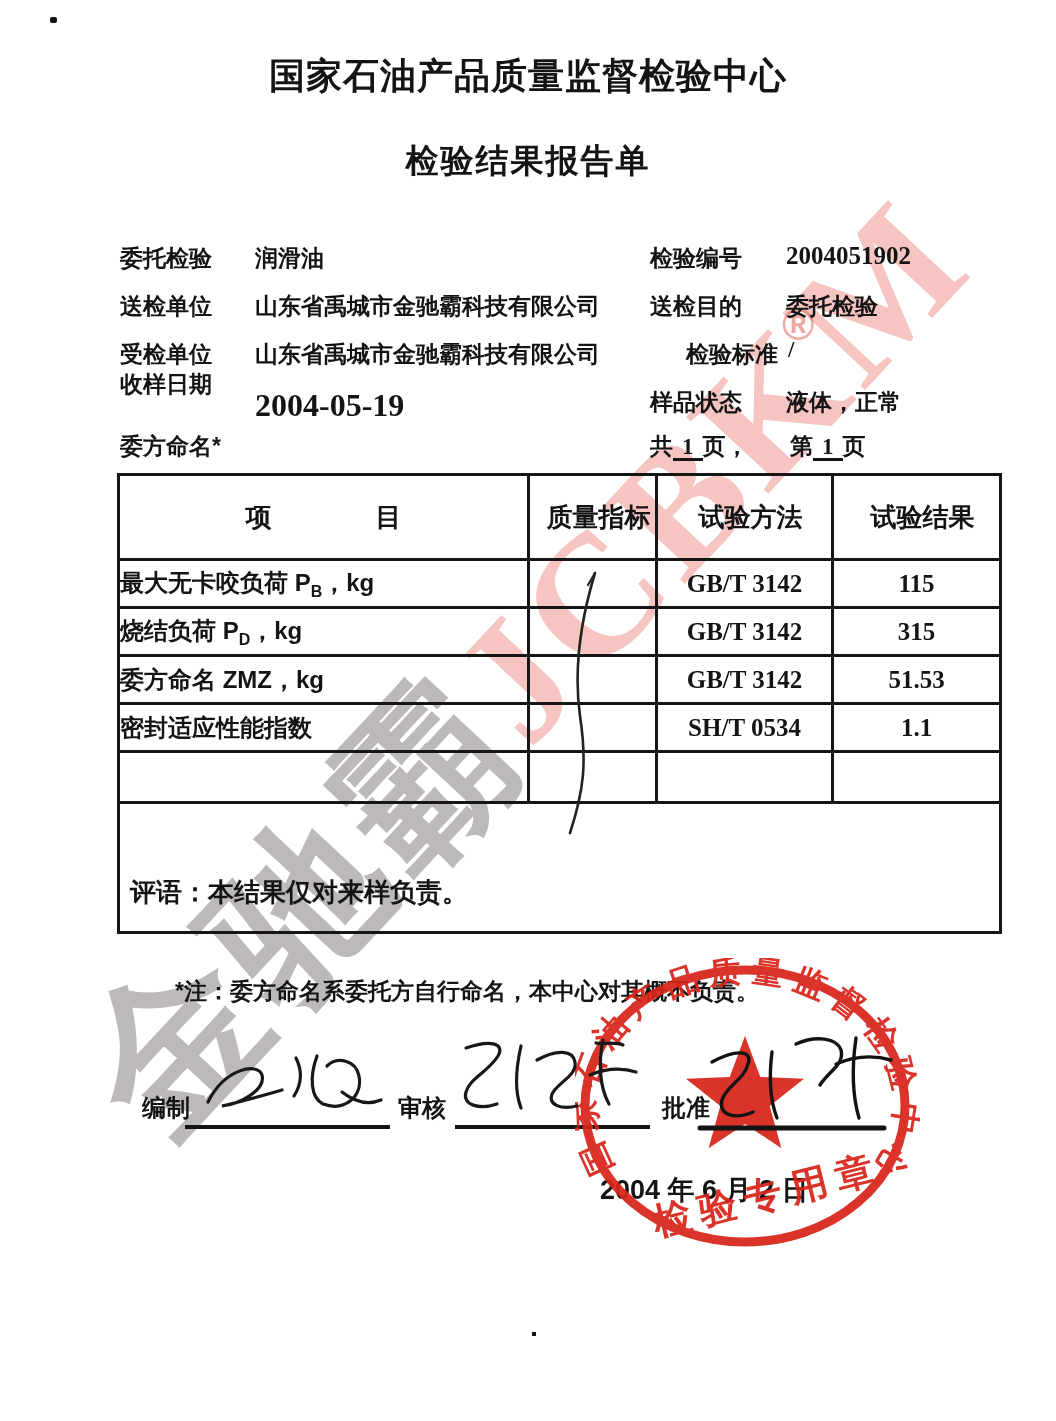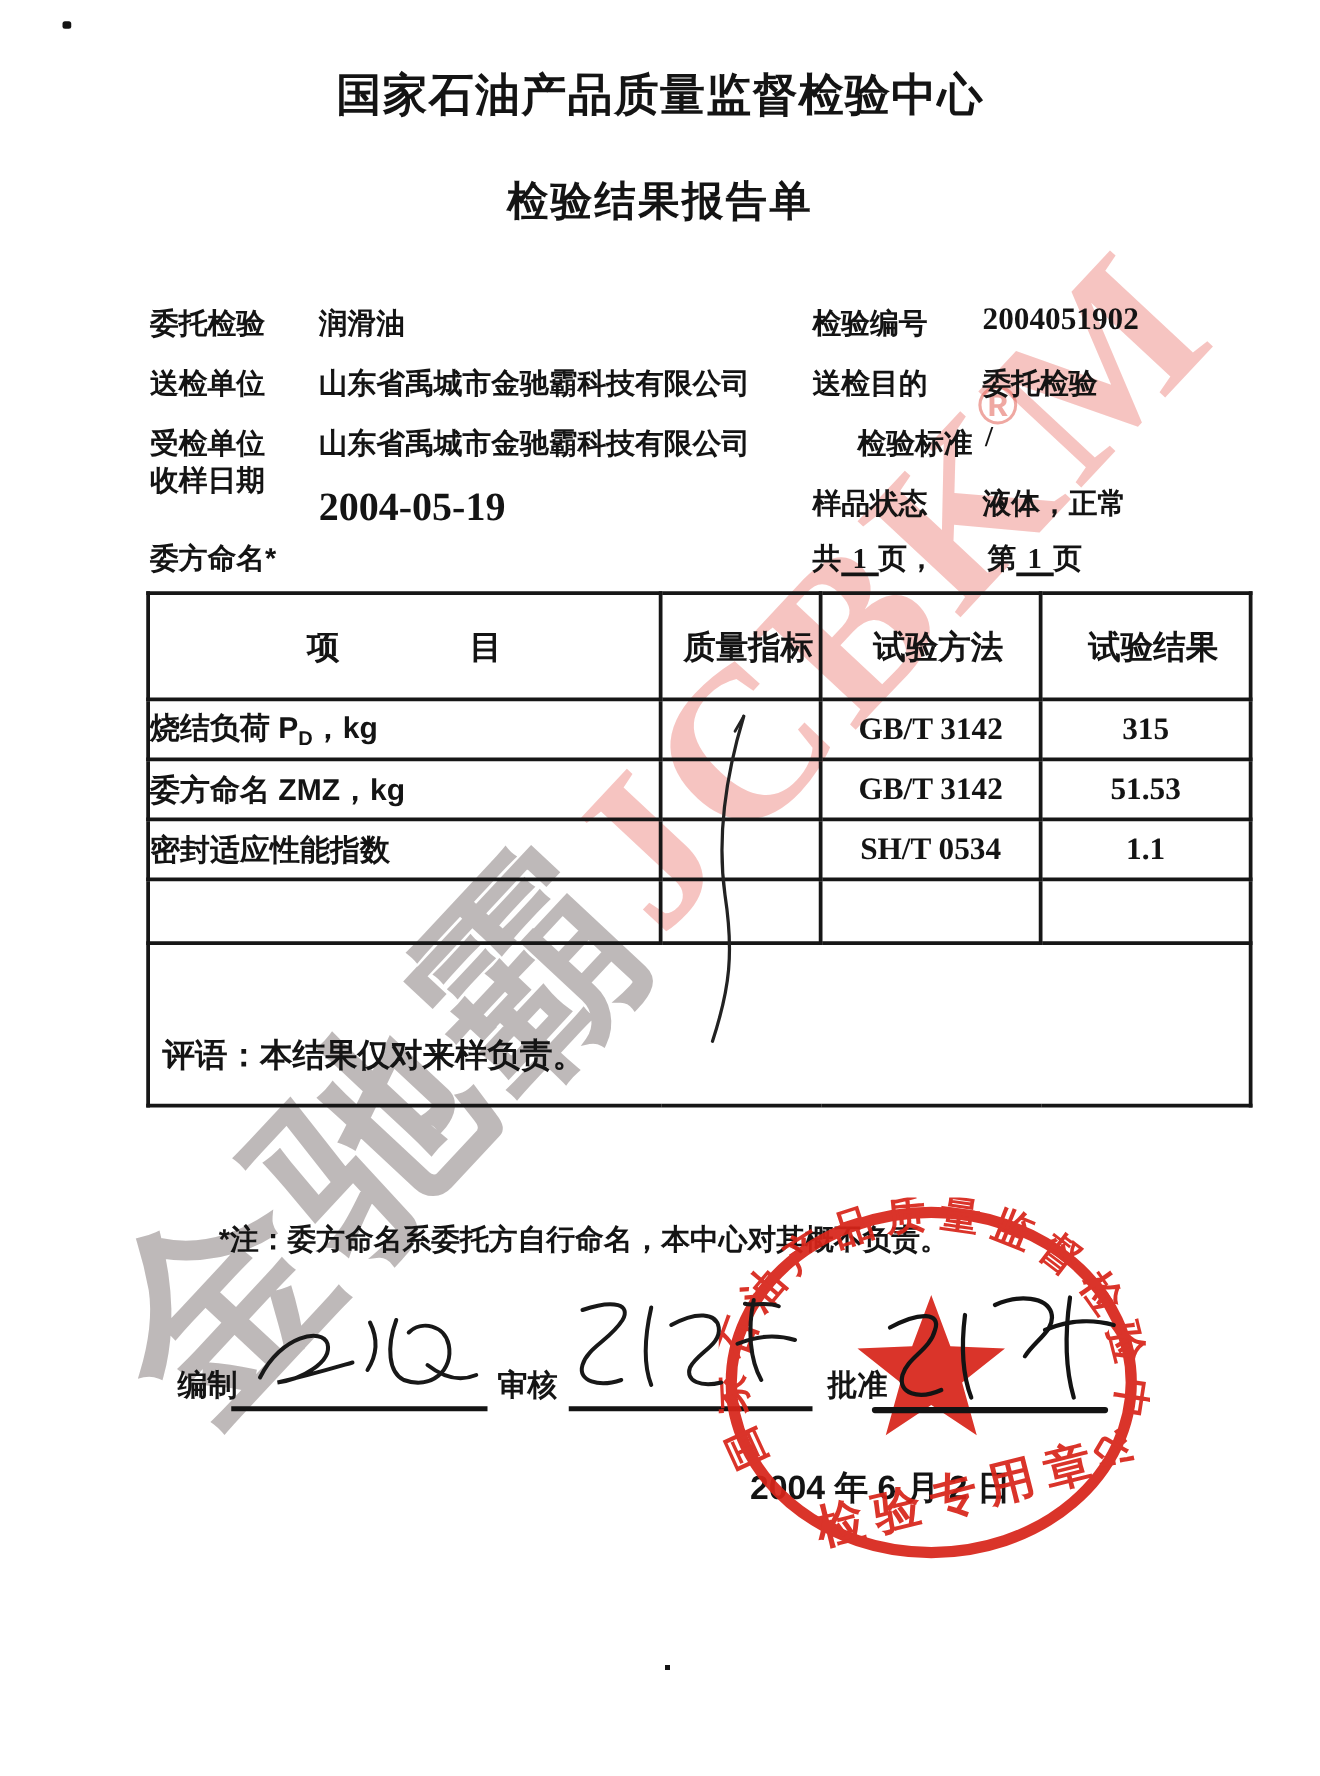--- a/index.html
+++ b/index.html
@@ -87,20 +87,26 @@
 
   <table class="rpt">
     <tbody>
         <tr class="hdr">
       <td class="c-item">项　　　　目</td>
       <td class="c-idx">质量指标</td>
       <td class="c-method">试验方法</td>
       <td class="c-result">试验结果</td>
     </tr>
     <tr class="dat">
+      <td class="c-item"><span>最大无卡咬负荷 P</span><sub>B</sub><span>，kg</span></td>
+      <td class="c-idx"></td>
+      <td class="c-method num">GB/T 3142</td>
+      <td class="c-result num">115</td>
+    </tr>
+    <tr class="dat">
       <td class="c-item"><span>烧结负荷 P</span><sub>D</sub><span>，kg</span></td>
       <td class="c-idx"></td>
       <td class="c-method num">GB/T 3142</td>
       <td class="c-result num">315</td>
     </tr>
     <tr class="dat">
       <td class="c-item"><span>委方命名 ZMZ，kg</span></td>
       <td class="c-idx"></td>
       <td class="c-method num">GB/T 3142</td>
       <td class="c-result num">51.53</td>

